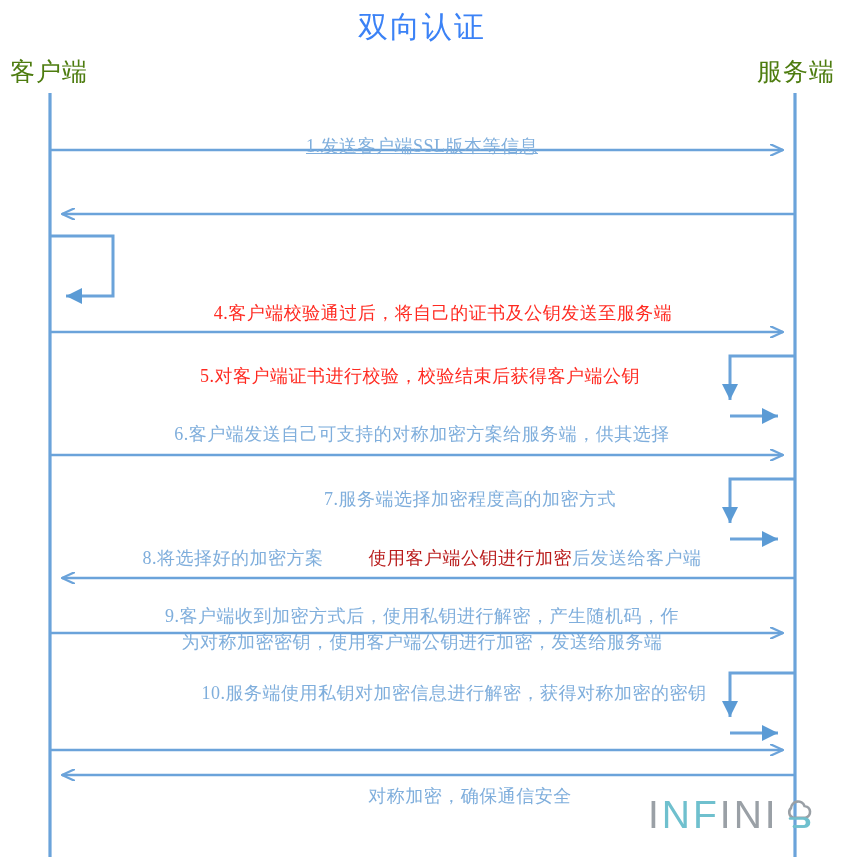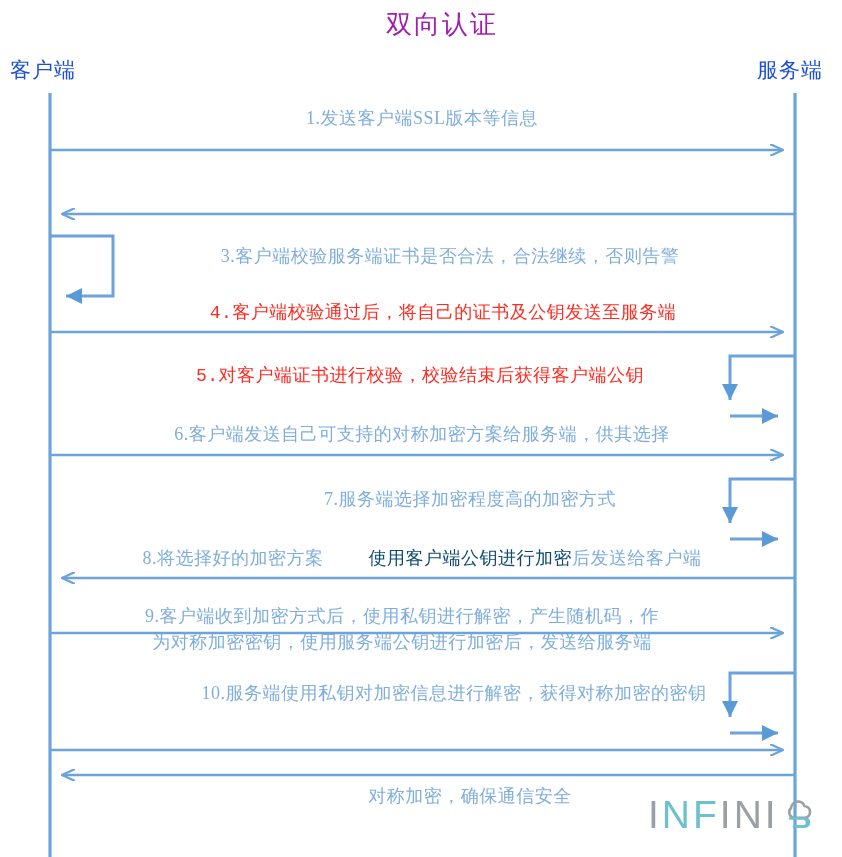--- a/index.html
+++ b/index.html
@@ -33,41 +33,39 @@
     pointer-events: none;
   }
   .lbl {
     position: absolute;
     white-space: nowrap;
     font-family: "Liberation Serif", "DejaVu Serif", serif;
     color: #7FAEDC;
     line-height: 1.15;
   }
   .title {
-    font-size: 26px;
-    color: #a21caf;
+    font-size: 30px;
+    color: #3b82f6;
     letter-spacing: 2px;
-    margin-left: 20px;
   }
   .actor {
-    font-size: 21px;
-    color: #1d4ed8;
+    font-size: 25px;
+    color: #4d7c0f;
     letter-spacing: 1px;
   }
   .msg {
     font-size: 18px;
     color: #7FAEDC;
     letter-spacing: 0.5px;
   }
   .msg.red {
     color: #FF2A21;
-    font-family: Liberation Mono, monospace;
   }
   .msg .red {
-    color: #0c4a6e;
+    color: #b91c1c;
     margin-left: 45px;
   }
   .msg.two-line {
     text-align: center;
     line-height: 1.45;
   }
   .ctr {
     transform: translateX(-50%);
   }
   #watermark {
@@ -150,36 +148,35 @@
   </svg>
 
   <div class="txt-layer">
 
     <div class="lbl title ctr" style="left:422px; top:10px;">双向认证</div>
 
     <div class="lbl actor" style="left:10px; top:58px;">客户端</div>
 
     <div class="lbl actor" style="left:757px; top:58px;text-align:center;">服务端</div>
 
-    <div class="lbl msg ctr" style="left:422px; top:108px;">1.发送客户端SSL版本等信息</div>
+    <div class="lbl msg ctr" style="left:422px; top:136px;text-decoration:underline;">1.发送客户端SSL版本等信息</div>
 
 
-    <div class="lbl msg ctr" style="left:450px; top:246px;">3.客户端校验服务端证书是否合法，合法继续，否则告警</div>
 
     <div class="lbl msg red ctr" style="left:443px; top:303px;">4.客户端校验通过后，将自己的证书及公钥发送至服务端</div>
 
     <div class="lbl msg red ctr" style="left:420px; top:366px;">5.对客户端证书进行校验，校验结束后获得客户端公钥</div>
 
     <div class="lbl msg ctr" style="left:422px; top:424px;">6.客户端发送自己可支持的对称加密方案给服务端，供其选择</div>
 
     <div class="lbl msg ctr" style="left:470px; top:489px;">7.服务端选择加密程度高的加密方式</div>
 
     <div class="lbl msg ctr" style="left:422px; top:548px;"><span>8.将选择好的加密方案</span><span class="red">使用客户端公钥进行加密</span><span>后发送给客户端</span></div>
 
-    <div class="lbl msg two-line ctr" style="left:402px; top:603px;"><span>9.客户端收到加密方式后，使用私钥进行解密，产生随机码，作</span><br><span>为对称加密密钥，使用服务端公钥进行加密后，发送给服务端</span></div>
+    <div class="lbl msg two-line ctr" style="left:422px; top:603px;"><span>9.客户端收到加密方式后，使用私钥进行解密，产生随机码，作</span><br><span>为对称加密密钥，使用客户端公钥进行加密，发送给服务端</span></div>
 
     <div class="lbl msg ctr" style="left:418px; top:683px;margin-left:36px;">10.服务端使用私钥对加密信息进行解密，获得对称加密的密钥</div>
 
     <div class="lbl msg ctr" style="left:422px; top:786px;margin-left:48px;">对称加密，确保通信安全</div>
 
   </div>
 
   <div id="watermark">
     <span class="w-gray">I</span>
       <span class="w-teal">N</span>

